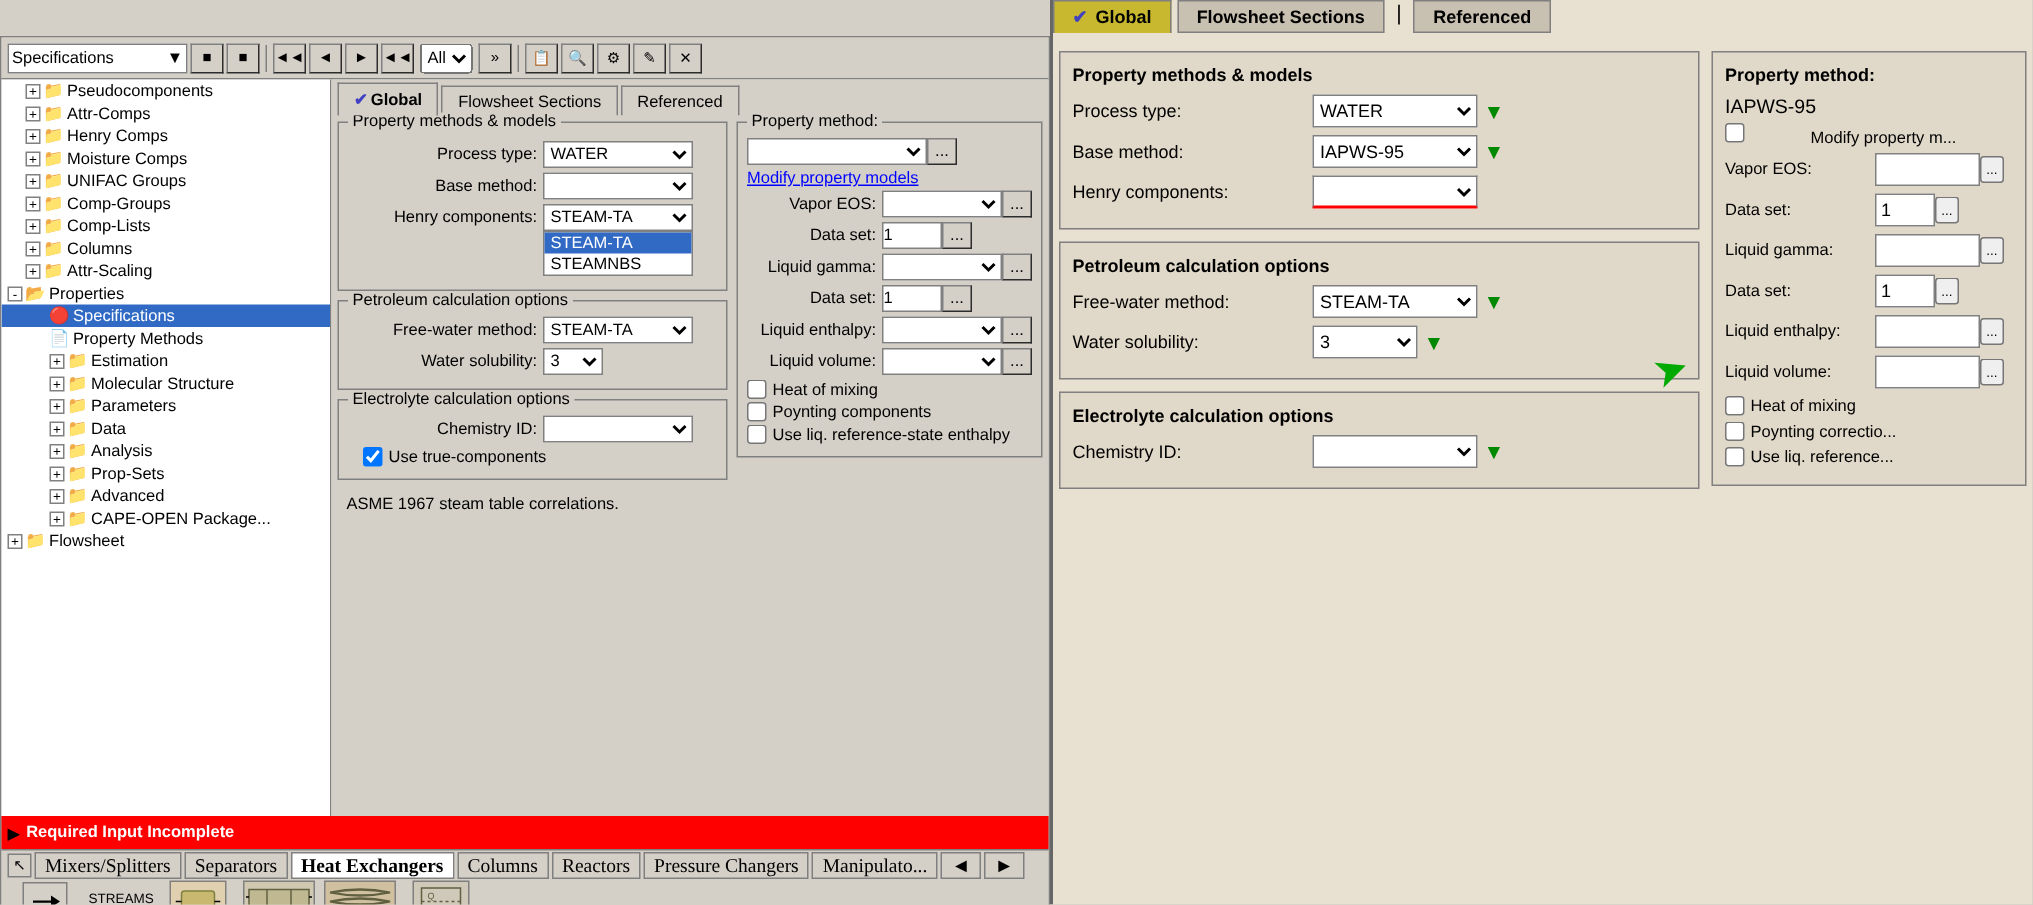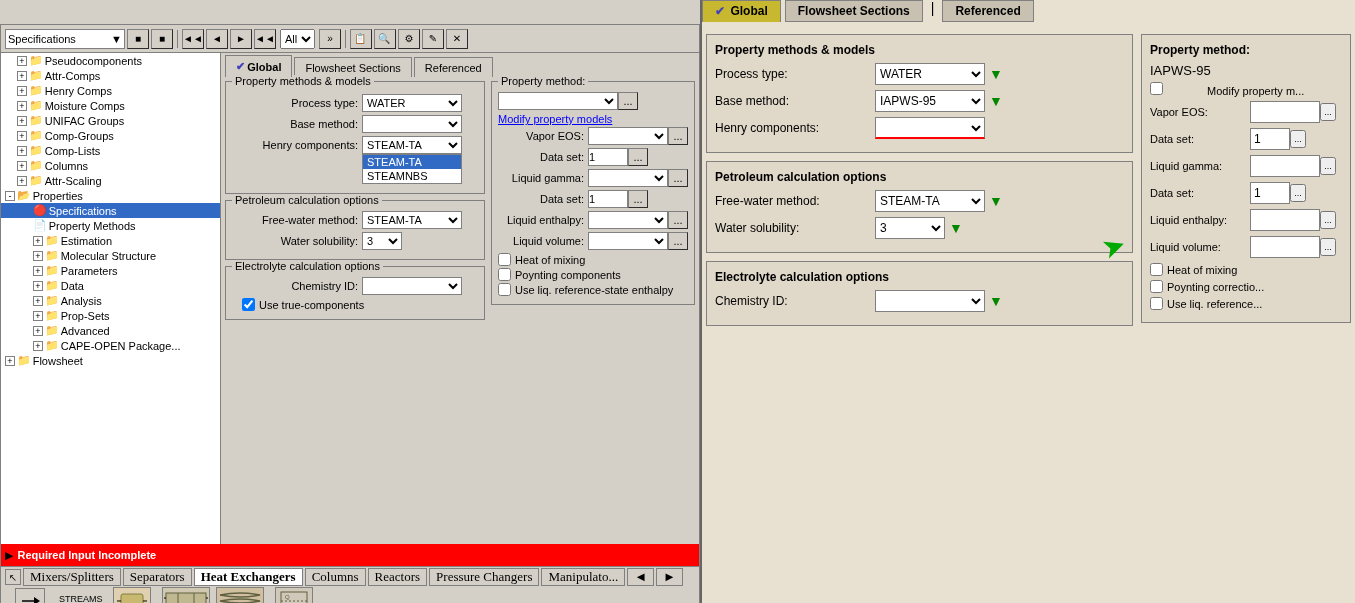--- a/index.html
+++ b/index.html
@@ -370,20 +370,21 @@
                 <label for="poynting">Poynting components</label>
               </div>
               <div class="checkbox-row">
                 <input type="checkbox" id="liq-ref" style="">
                 <label for="liq-ref">Use liq. reference-state enthalpy</label>
               </div>
             </div>
           </div>
         </div>
 
+        <div class="asme-text">ASME 1967 steam table correlations.</div>
 
       </div>
     </div>
   </div>
 
   <div class="status-bar" style="bottom: 60px;">
     <span class="status-icon">▶</span>
     <span class="status-text">Required Input Incomplete</span>
   </div>
 

